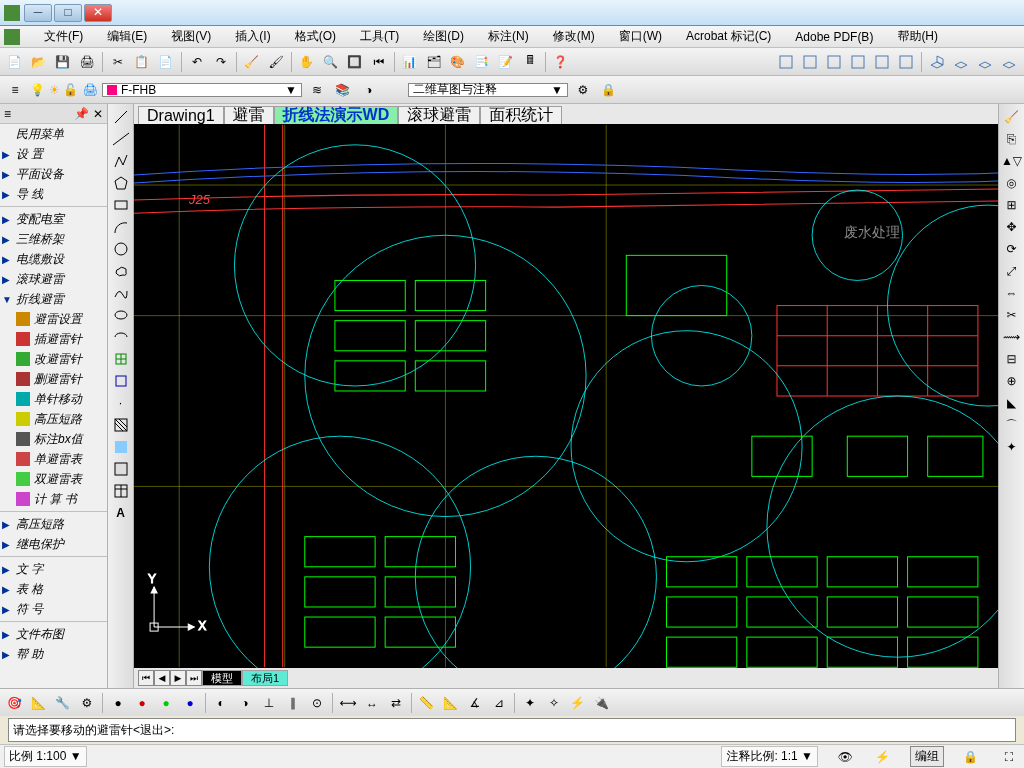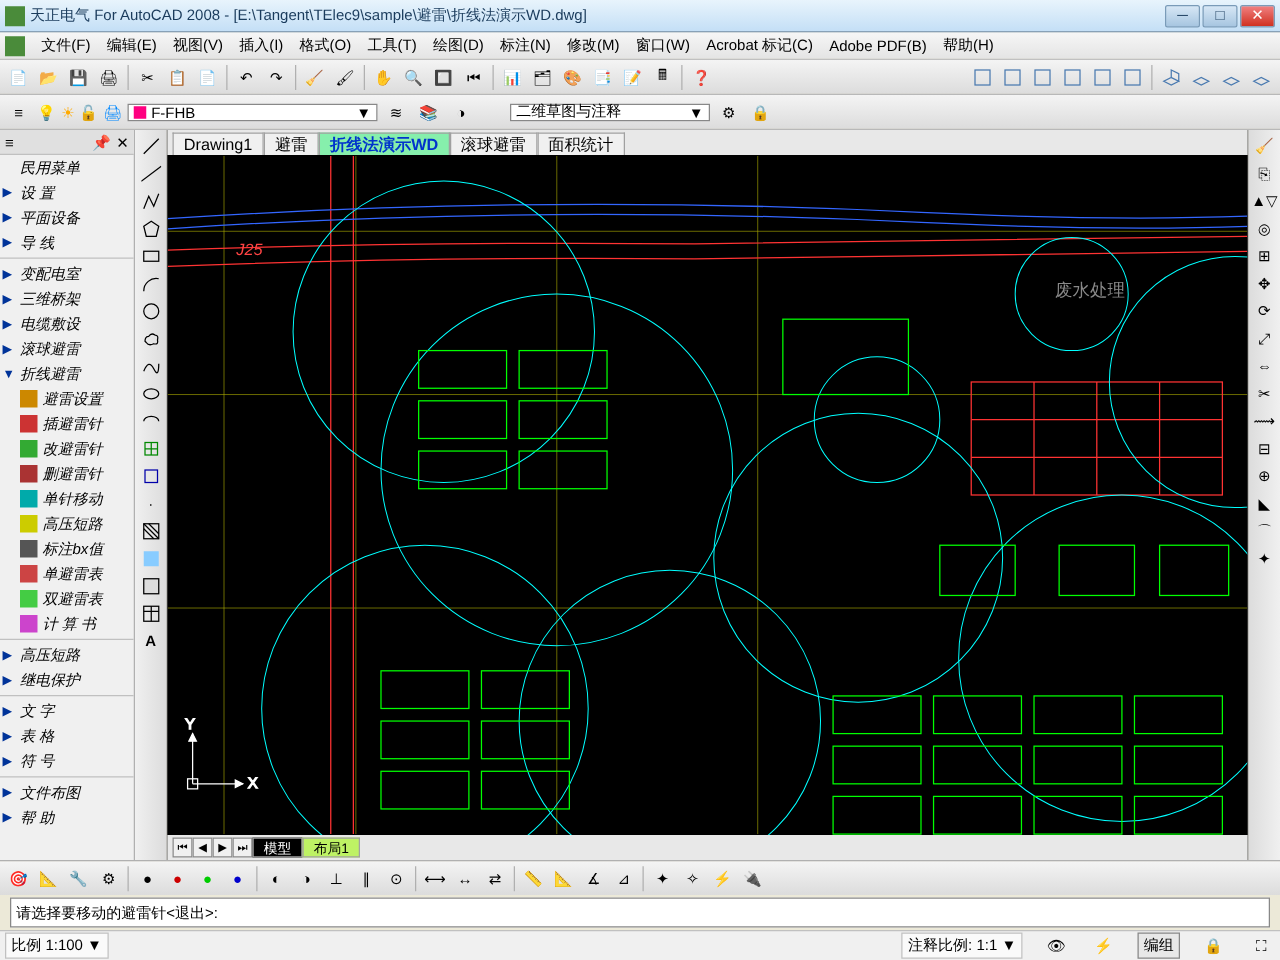--- a/index.html
+++ b/index.html
@@ -3,61 +3,60 @@
 <meta charset="utf-8">
 <style>
 * { margin: 0; padding: 0; box-sizing: border-box; font-family: "Microsoft YaHei", SimSun, sans-serif; font-size: 12px; }
 body { width: 1024px; height: 768px; overflow: hidden; background: #ece9d8; display: flex; flex-direction: column; }
 .titlebar { height: 26px; background: linear-gradient(#e8f4fc, #c4dff6); display: flex; align-items: center; padding: 0 4px; border-bottom: 1px solid #6b8ba9; }
 .titlebar .icon { width: 16px; height: 16px; background: #4a8b3a; margin-right: 4px; }
 .titlebar .title { flex: 1; color: #1a3b5c; }
 .winbtns { display: flex; gap: 2px; }
 .winbtn { width: 28px; height: 18px; background: linear-gradient(#d7e7f5,#a6c5e0); border: 1px solid #7a9bb8; border-radius: 2px; text-align: center; line-height: 14px; color: #2a4a6a; cursor: pointer; }
 .winbtn.close { background: linear-gradient(#f08080,#d03020); color: #fff; }
-.menubar { height: 22px; background: linear-gradient(#f6f6f6,#e4e4e4); display: flex; align-items: center; padding: 0 4px; border-bottom: 1px solid #c0c0c0; gap: 1px; }
+.menubar { height: 22px; background: linear-gradient(#f6f6f6,#e4e4e4); display: flex; align-items: center; padding: 0 4px; border-bottom: 1px solid #c0c0c0; gap: 12px; }
 .menubar .mi { padding: 2px 6px; cursor: pointer; }
 .toolbar { height: 28px; background: linear-gradient(#f4f4f4,#dcdcdc); display: flex; align-items: center; padding: 0 4px; border-bottom: 1px solid #b8b8b8; gap: 2px; }
 .tbtn { width: 22px; height: 22px; display: flex; align-items: center; justify-content: center; cursor: pointer; border: 1px solid transparent; }
 .tsep { width: 1px; height: 20px; background: #b0b0b0; margin: 0 2px; }
 .layerbar { height: 28px; background: linear-gradient(#f4f4f4,#dcdcdc); display: flex; align-items: center; padding: 0 4px; border-bottom: 1px solid #b8b8b8; gap: 4px; }
 .layercombo { height: 14px; border: 1px solid #888; background: #fff; padding: 0 4px; display: flex; align-items: center; }
 .main { flex: 1; display: flex; overflow: hidden; }
 .leftpanel { width: 108px; background: #f0f0f0; border-right: 1px solid #b0b0b0; display: flex; flex-direction: column; }
 .lp-head { height: 20px; background: #e0e0e0; display: flex; align-items: center; padding: 0 4px; gap: 4px; border-bottom: 1px solid #c0c0c0; }
 .lp-list { flex: 1; overflow: hidden; }
 .lp-item { height: 20px; display: flex; align-items: center; padding: 0 2px; cursor: pointer; gap: 4px; }
 .lp-arrow { width: 10px; color: #003399; font-size: 10px; }
 .lp-ico { width: 14px; height: 14px; }
 .lp-txt { color: #000; font-style: italic; }
 .drawtoolbar { width: 26px; background: linear-gradient(90deg,#f0f0f0,#dcdcdc); display: flex; flex-direction: column; align-items: center; padding: 2px 0; gap: 0; border-right: 1px solid #b0b0b0; }
 .canvas-area { flex: 1; display: flex; flex-direction: column; background: #000; position: relative; }
 .dwgtabs { height: 20px; background: #e8e8e8; display: flex; align-items: flex-end; padding: 0 4px; gap: 0; }
-.dwgtab { height: 18px; padding: 0 8px; background: #f0f0f0; border: 1px solid #a0a0a0; border-bottom: none; cursor: pointer; display: flex; align-items: center; font-size: 13px; }
+.dwgtab { height: 18px; padding: 0 8px; background: #f0f0f0; border: 1px solid #a0a0a0; border-bottom: none; cursor: pointer; display: flex; align-items: center; font-size: 16px; }
 .dwgtab.active { background: #86efac; color: #0033cc; font-weight: bold; }
 .canvas { flex: 1; position: relative; background: #000; overflow: hidden; }
 .canvas svg { width: 100%; height: 100%; }
 .modeltabs { height: 20px; background: #e8e8e8; display: flex; align-items: center; padding: 0 4px; gap: 0; }
-.modeltab { height: 16px; padding: 0 8px; background: #bef264; border: 1px solid #a0a0a0; cursor: pointer; font-size: 11px; display: flex; align-items: center; }
+.modeltab { height: 16px; padding: 0 8px; background: #5eead4; border: 1px solid #a0a0a0; cursor: pointer; font-size: 11px; display: flex; align-items: center; }
 .modeltab.active { background: #000; color: #fff; }
 .navbtn { width: 16px; height: 16px; border: 1px solid #888; background: #f0f0f0; text-align: center; line-height: 14px; font-size: 9px; cursor: pointer; }
 .righttoolbar { width: 26px; background: linear-gradient(90deg,#dcdcdc,#f0f0f0); display: flex; flex-direction: column; align-items: center; padding: 2px 0; gap: 0; border-left: 1px solid #b0b0b0; }
 .bottbar { height: 28px; background: linear-gradient(#f4f4f4,#dcdcdc); display: flex; align-items: center; padding: 0 4px; gap: 2px; border-top: 1px solid #b0b0b0; overflow: hidden; }
 .cmdline { height: 24px; background: #fff; border: 1px solid #888; display: flex; align-items: center; padding: 0 4px; margin: 2px 8px; }
 .statusbar { height: 24px; background: #f0f0f0; display: flex; align-items: center; padding: 0 4px; border-top: 1px solid #c0c0c0; gap: 16px; font-size: 11px; }
 .statusbox { border: 1px solid #c0c0c0; padding: 1px 4px; background: #fafafa; }
 .statusbtn { border: 1px solid #888; padding: 1px 4px; background: #e8e8e8; cursor: pointer; }
 .annot { position: absolute; color: #0f0; font-size: 9px; pointer-events: none; white-space: nowrap; }
 .annot.red { color: #f44; }
 </style>
 </head>
 <body>
 
 <div class="titlebar">
   <div class="icon"></div>
-  <div class="title">天正电气 For AutoCAD 2008 - [E:\Tangent\TElec9\sample\避雷\折线法演示WD.dwg]</div>
   <div class="winbtns">
     <div class="winbtn">─</div>
     <div class="winbtn">□</div>
     <div class="winbtn close">✕</div>
   </div>
 </div>
 
 <div class="menubar">
   <div style="width:16px;height:16px;background:#4a8b3a;margin-right:6px;"></div>
 <div class="mi">文件(F)</div>

